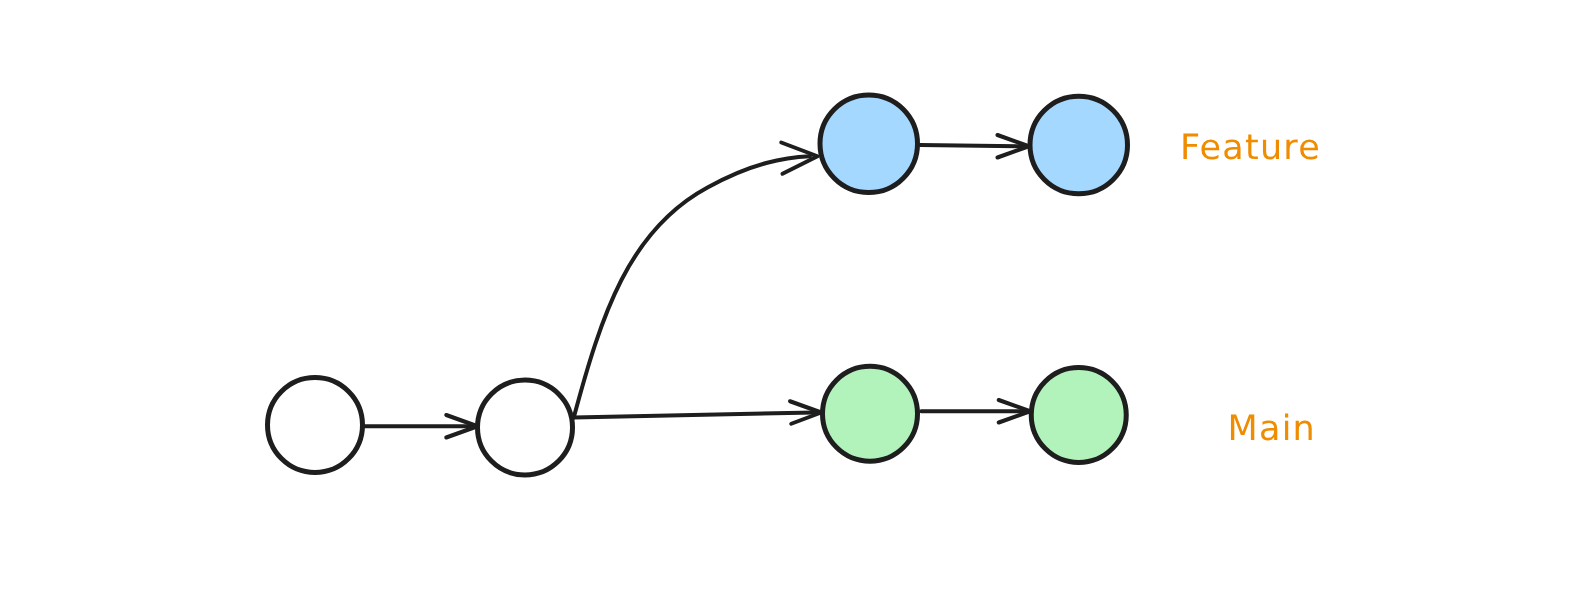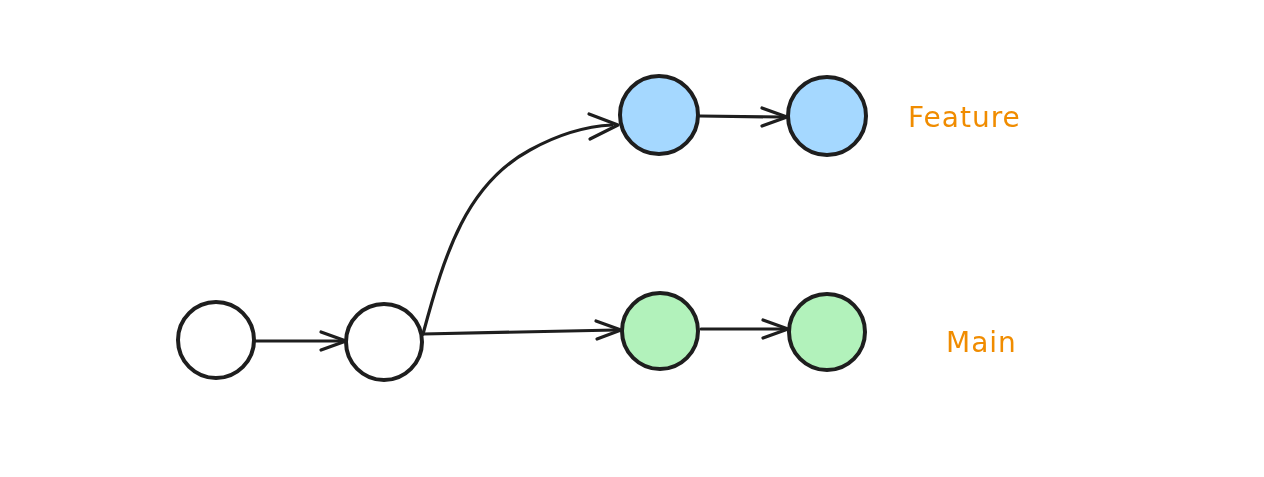--- a/index.html
+++ b/index.html
@@ -7,20 +7,21 @@
     padding: 0;
     background: #ffffff;
     font-family: "DejaVu Sans", "Liberation Sans", sans-serif;
   }
   .canvas-wrap {
     position: relative;
     width: 1112px;
     height: 477px;
     background: #ffffff;
     overflow: hidden;
+    padding-left: 36px;
   }
   svg {
     display: block;
   }
   .edge {
     fill: none;
     stroke-width: 3.2;
     stroke-linecap: round;
     stroke-linejoin: round;
   }

